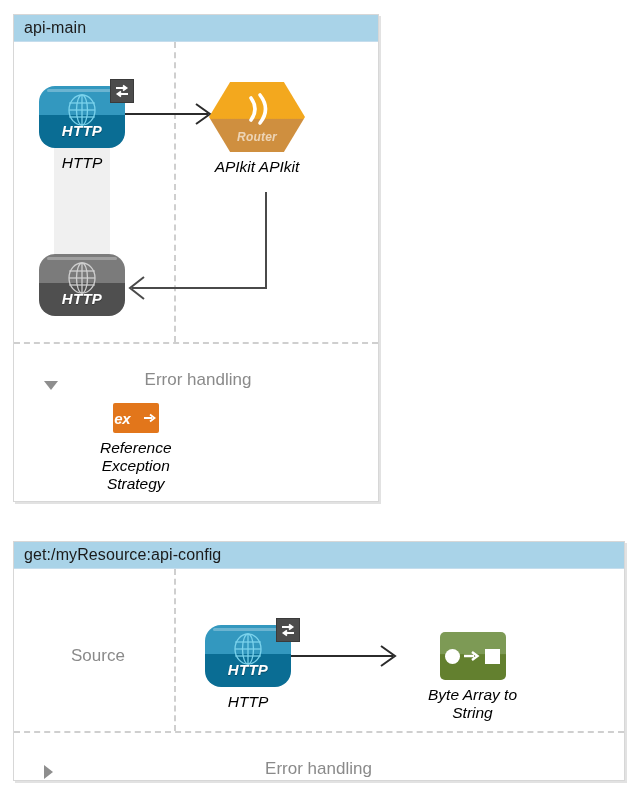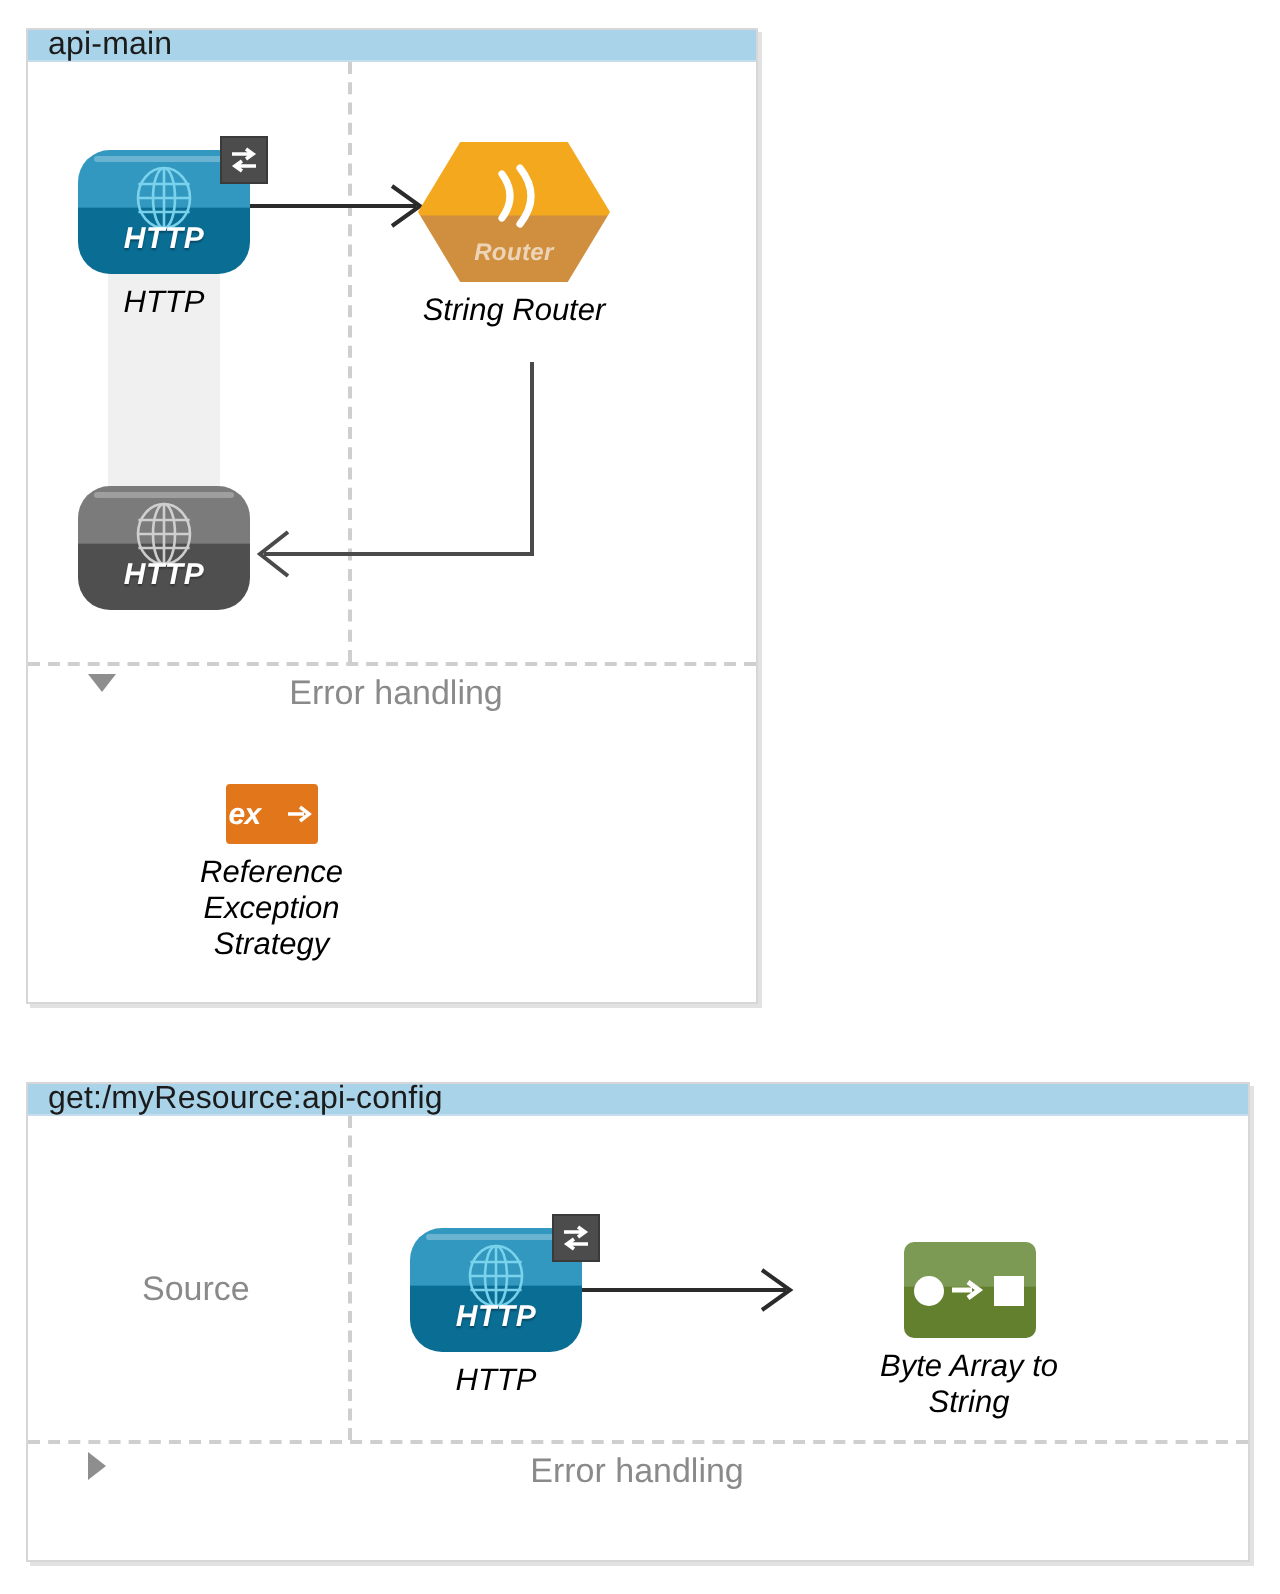--- a/index.html
+++ b/index.html
@@ -17,21 +17,21 @@
 
   
   .flow {
     position: absolute;
     background: #ffffff;
     border: 1px solid #d7d7d7;
     box-shadow: 2px 2px 0 0 #e2e2e2;
     box-sizing: border-box;
   }
   .flow-header {
-    height: 16px;
+    height: 27px;
     background: #a9d3e8;
     border-bottom: 1px solid #c5dded;
     display: flex;
     align-items: center;
     padding-left: 10px;
     box-sizing: border-box;
   }
   .flow-title {
     font-size: 16px;
     color: #1b1b1b;
@@ -59,21 +59,21 @@
     height: 0;
     border-top: 2px dashed #cfcfcf;
   }
 
   
   .error-strip {
     position: absolute;
     left: 12px;
     right: 0;
     display: flex;
-    align-items: flex-start;
+    align-items: flex-end;
   }
   .eh-toggle {
     width: 0;
     height: 0;
     margin-left: 18px;
     flex: none;
   }
   .eh-toggle.expanded {
     border-left: 7px solid transparent;
     border-right: 7px solid transparent;
@@ -318,21 +318,21 @@
       <div class="apikit-icon">
         <div class="apikit-hex"></div>
         <svg class="apikit-arc" width="34" height="36" viewBox="0 0 34 36">
           <g fill="none" stroke="#ffffff" stroke-width="3.6" stroke-linecap="round">
             <path d="M11 7 Q19 18 11 29"></path>
             <path d="M20 4 Q31 18 20 32"></path>
           </g>
         </svg>
         <div class="apikit-text">Router</div>
       </div>
-      <div class="node-label">String Router</div>
+      <div class="node-label">APIkit APIkit</div>
     </div>
 
     <div class="node" style="left:25px; top:212px;">
       <div class="http-icon">
         <div class="http-body gray">
           <div class="http-gloss"></div>
           <svg class="http-globe" width="40" height="34" viewBox="0 0 40 34">
             <g fill="none" stroke="#d4d4d4" stroke-width="1.3" opacity=".95">
               <ellipse cx="20" cy="17" rx="13" ry="15"></ellipse>
               <ellipse cx="20" cy="17" rx="5.5" ry="15"></ellipse>
@@ -405,21 +405,21 @@
         <div class="http-badge">
           <svg width="16" height="16" viewBox="0 0 16 16">
             <path d="M2 5 H11 M9 2.5 L12.5 5 L9 7.5" fill="none" stroke="#ffffff" stroke-width="1.8"></path>
             <path d="M14 11 H5 M7 8.5 L3.5 11 L7 13.5" fill="none" stroke="#ffffff" stroke-width="1.8"></path>
           </svg>
         </div>
       </div>
       <div class="node-label">HTTP</div>
     </div>
 
-    <div class="node" style="left:414px; top:63px;margin-left:12px;">
+    <div class="node" style="left:414px; top:63px;">
       <div class="xform-icon">
         <div class="xform-body">
           <span class="xf-circle"></span>
           <svg width="17" height="14" viewBox="0 0 17 14">
             <path d="M0 7 H10 M8 3 L13.5 7 L8 11" fill="none" stroke="#ffffff" stroke-width="2.4"></path>
           </svg>
           <span class="xf-square"></span>
         </div>
       </div>
       <div class="node-label">Byte Array to

